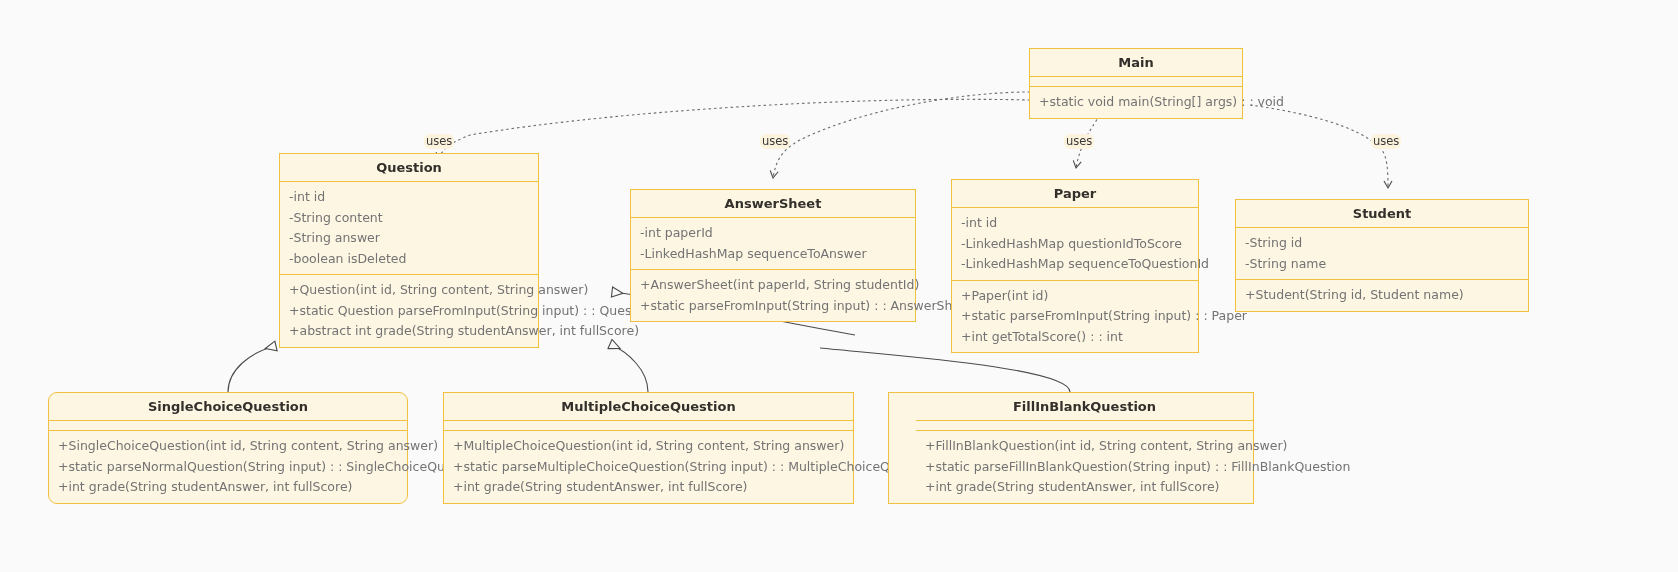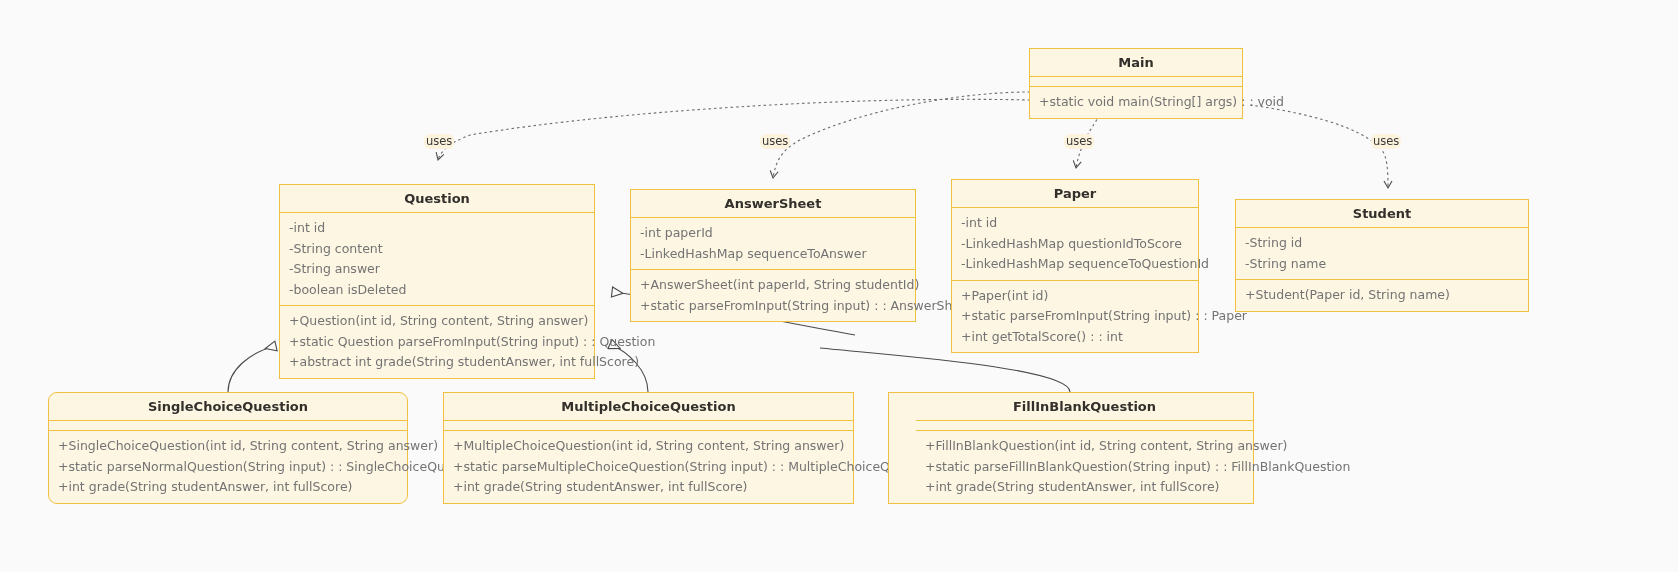--- a/index.html
+++ b/index.html
@@ -105,21 +105,21 @@
   </svg>
 
   <div class="uml-class" style="left:1029px; top:48px; width:214px;">
     <div class="uml-name">Main</div>
     <div class="uml-compartment empty"></div>
     <div class="uml-compartment">
       <div class="uml-row">+static void main(String[] args) : : void</div>
     </div>
   </div>
 
-  <div class="uml-class" style="left:279px; top:184px; width:316px;">
+  <div class="uml-class" style="left:279px; top:153px; width:260px;">
     <div class="uml-name">Question</div>
     <div class="uml-compartment">
       <div class="uml-row">-int id</div>
       <div class="uml-row">-String content</div>
       <div class="uml-row">-String answer</div>
       <div class="uml-row">-boolean isDeleted</div>
     </div>
     <div class="uml-compartment">
       <div class="uml-row">+Question(int id, String content, String answer)</div>
       <div class="uml-row">+static Question parseFromInput(String input) : : Question</div>
@@ -153,21 +153,21 @@
     </div>
   </div>
 
   <div class="uml-class" style="left:1235px; top:199px; width:294px;">
     <div class="uml-name">Student</div>
     <div class="uml-compartment">
       <div class="uml-row">-String id</div>
       <div class="uml-row">-String name</div>
     </div>
     <div class="uml-compartment">
-      <div class="uml-row">+Student(Paper id, String name)</div>
+      <div class="uml-row">+Student(String id, Student name)</div>
     </div>
   </div>
 
   <div class="uml-class" style="left:48px; top:392px; width:360px;border-radius:9px;">
     <div class="uml-name">SingleChoiceQuestion</div>
     <div class="uml-compartment empty"></div>
     <div class="uml-compartment">
       <div class="uml-row">+SingleChoiceQuestion(int id, String content, String answer)</div>
       <div class="uml-row">+static parseNormalQuestion(String input) : : SingleChoiceQuestion</div>
       <div class="uml-row">+int grade(String studentAnswer, int fullScore)</div>

